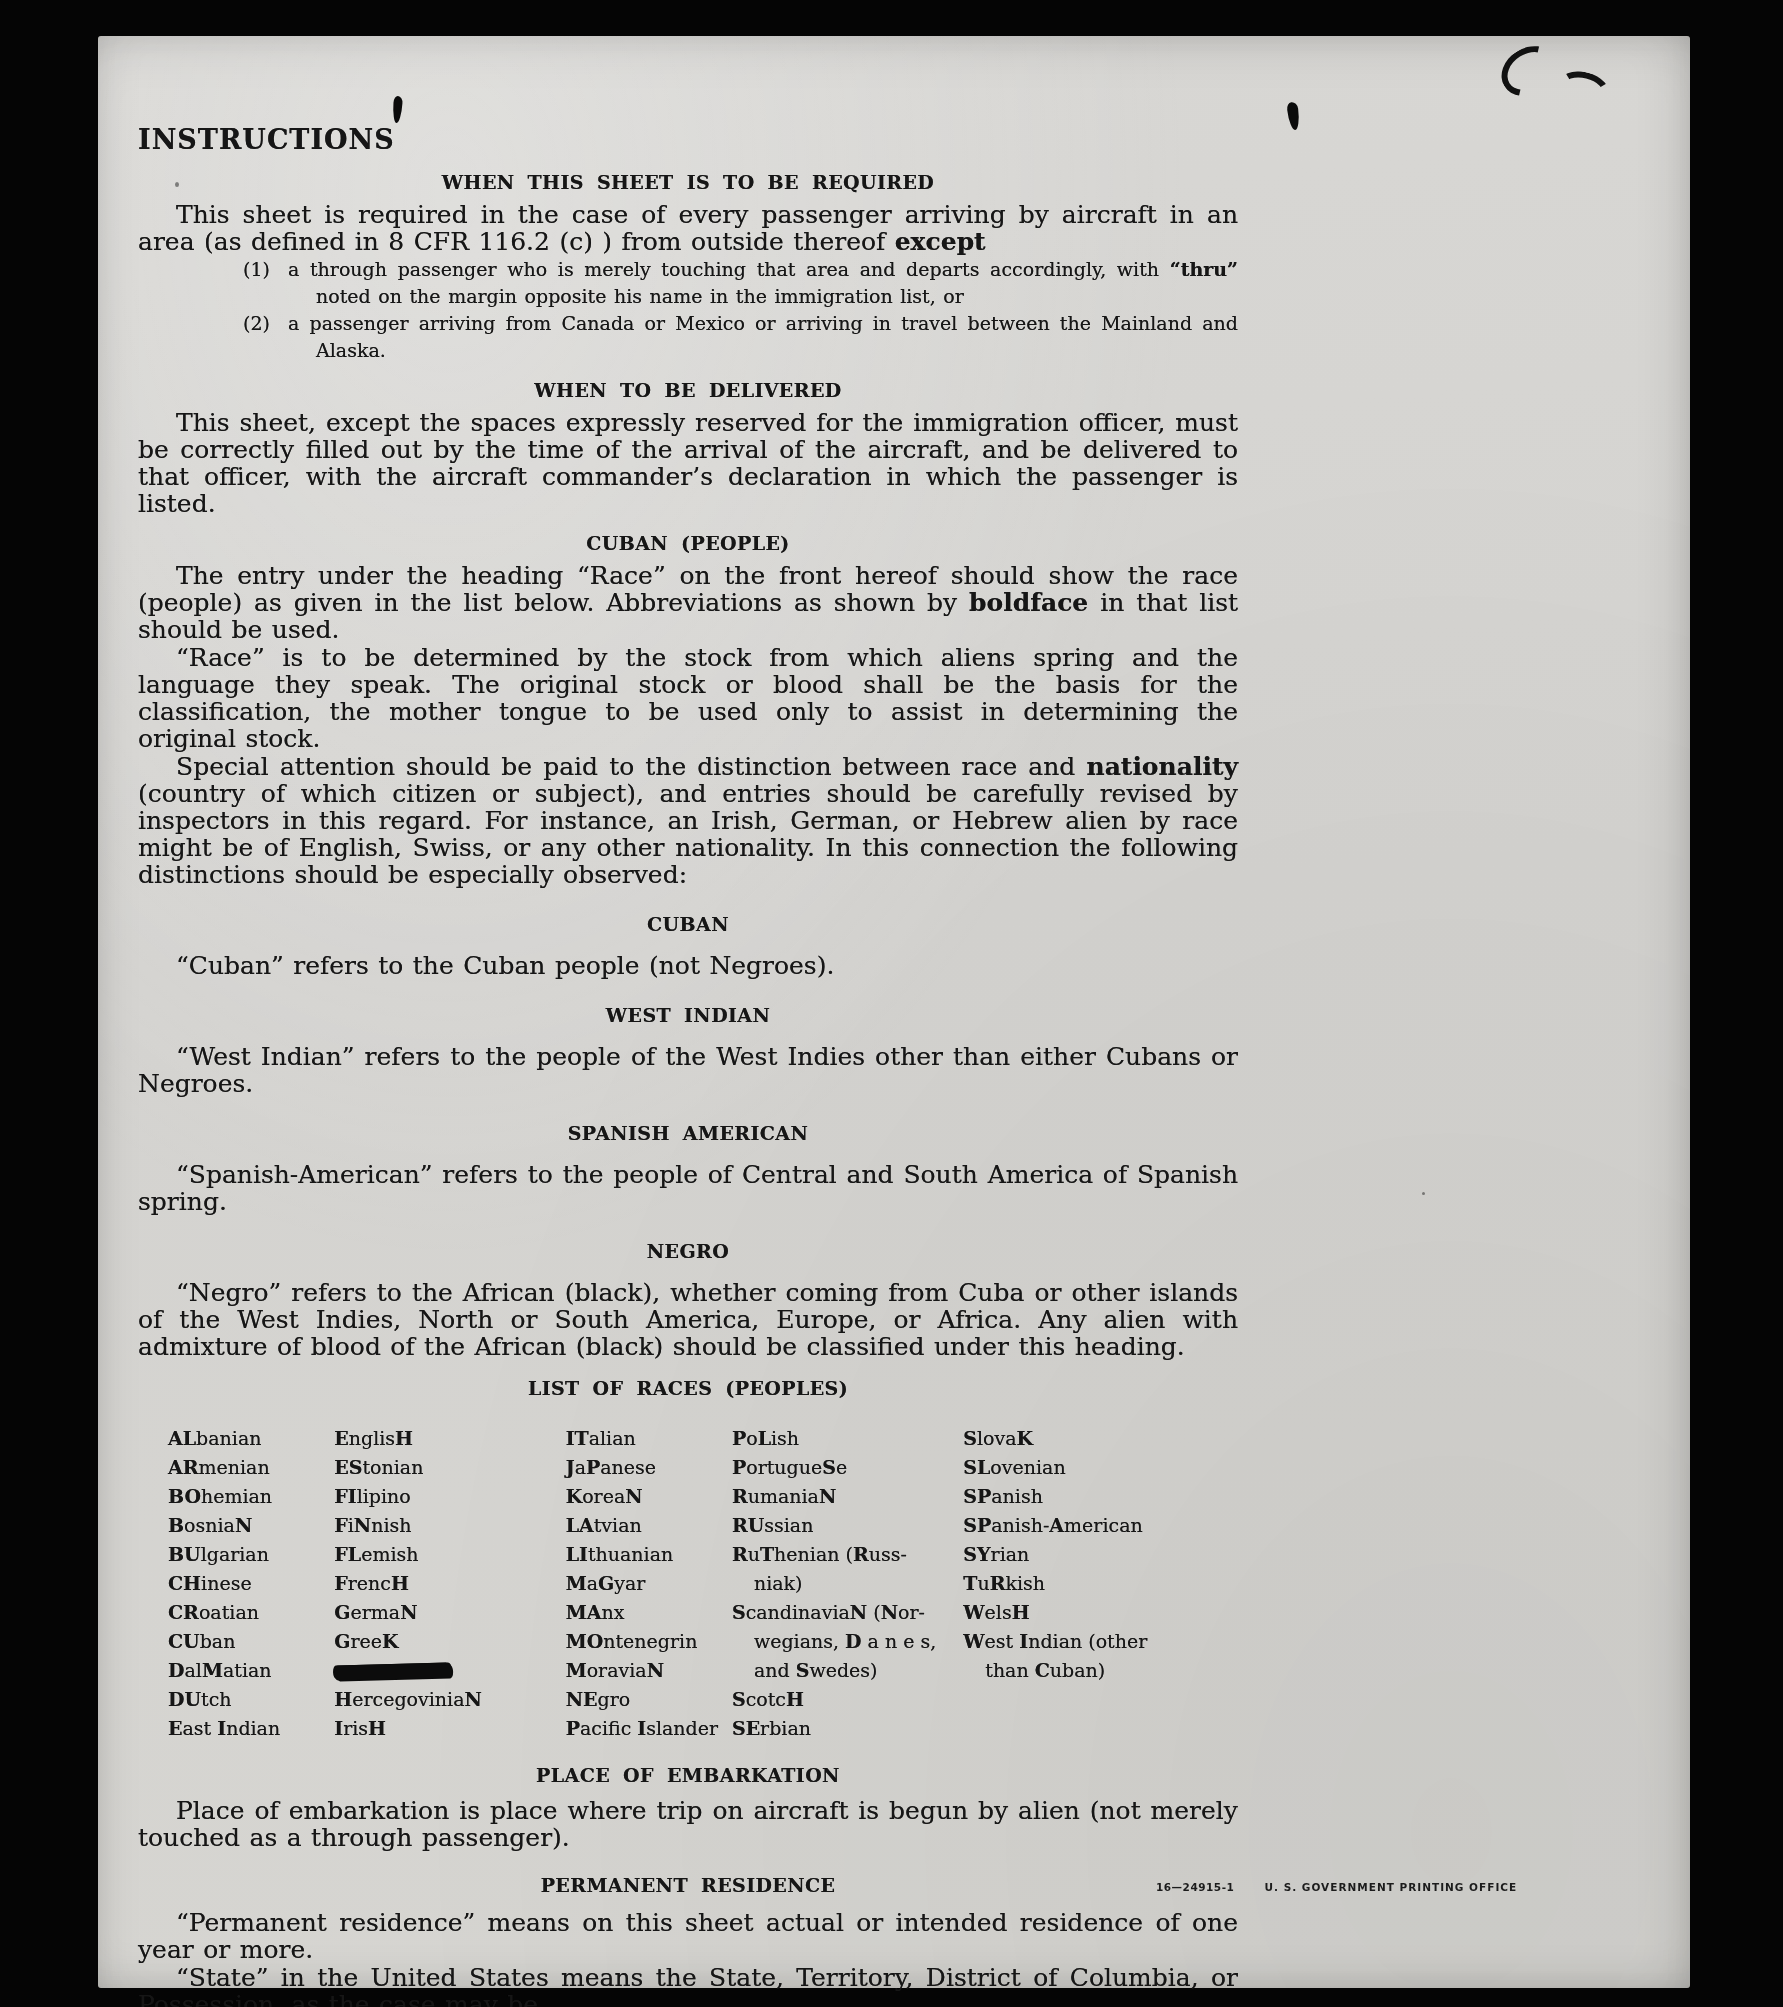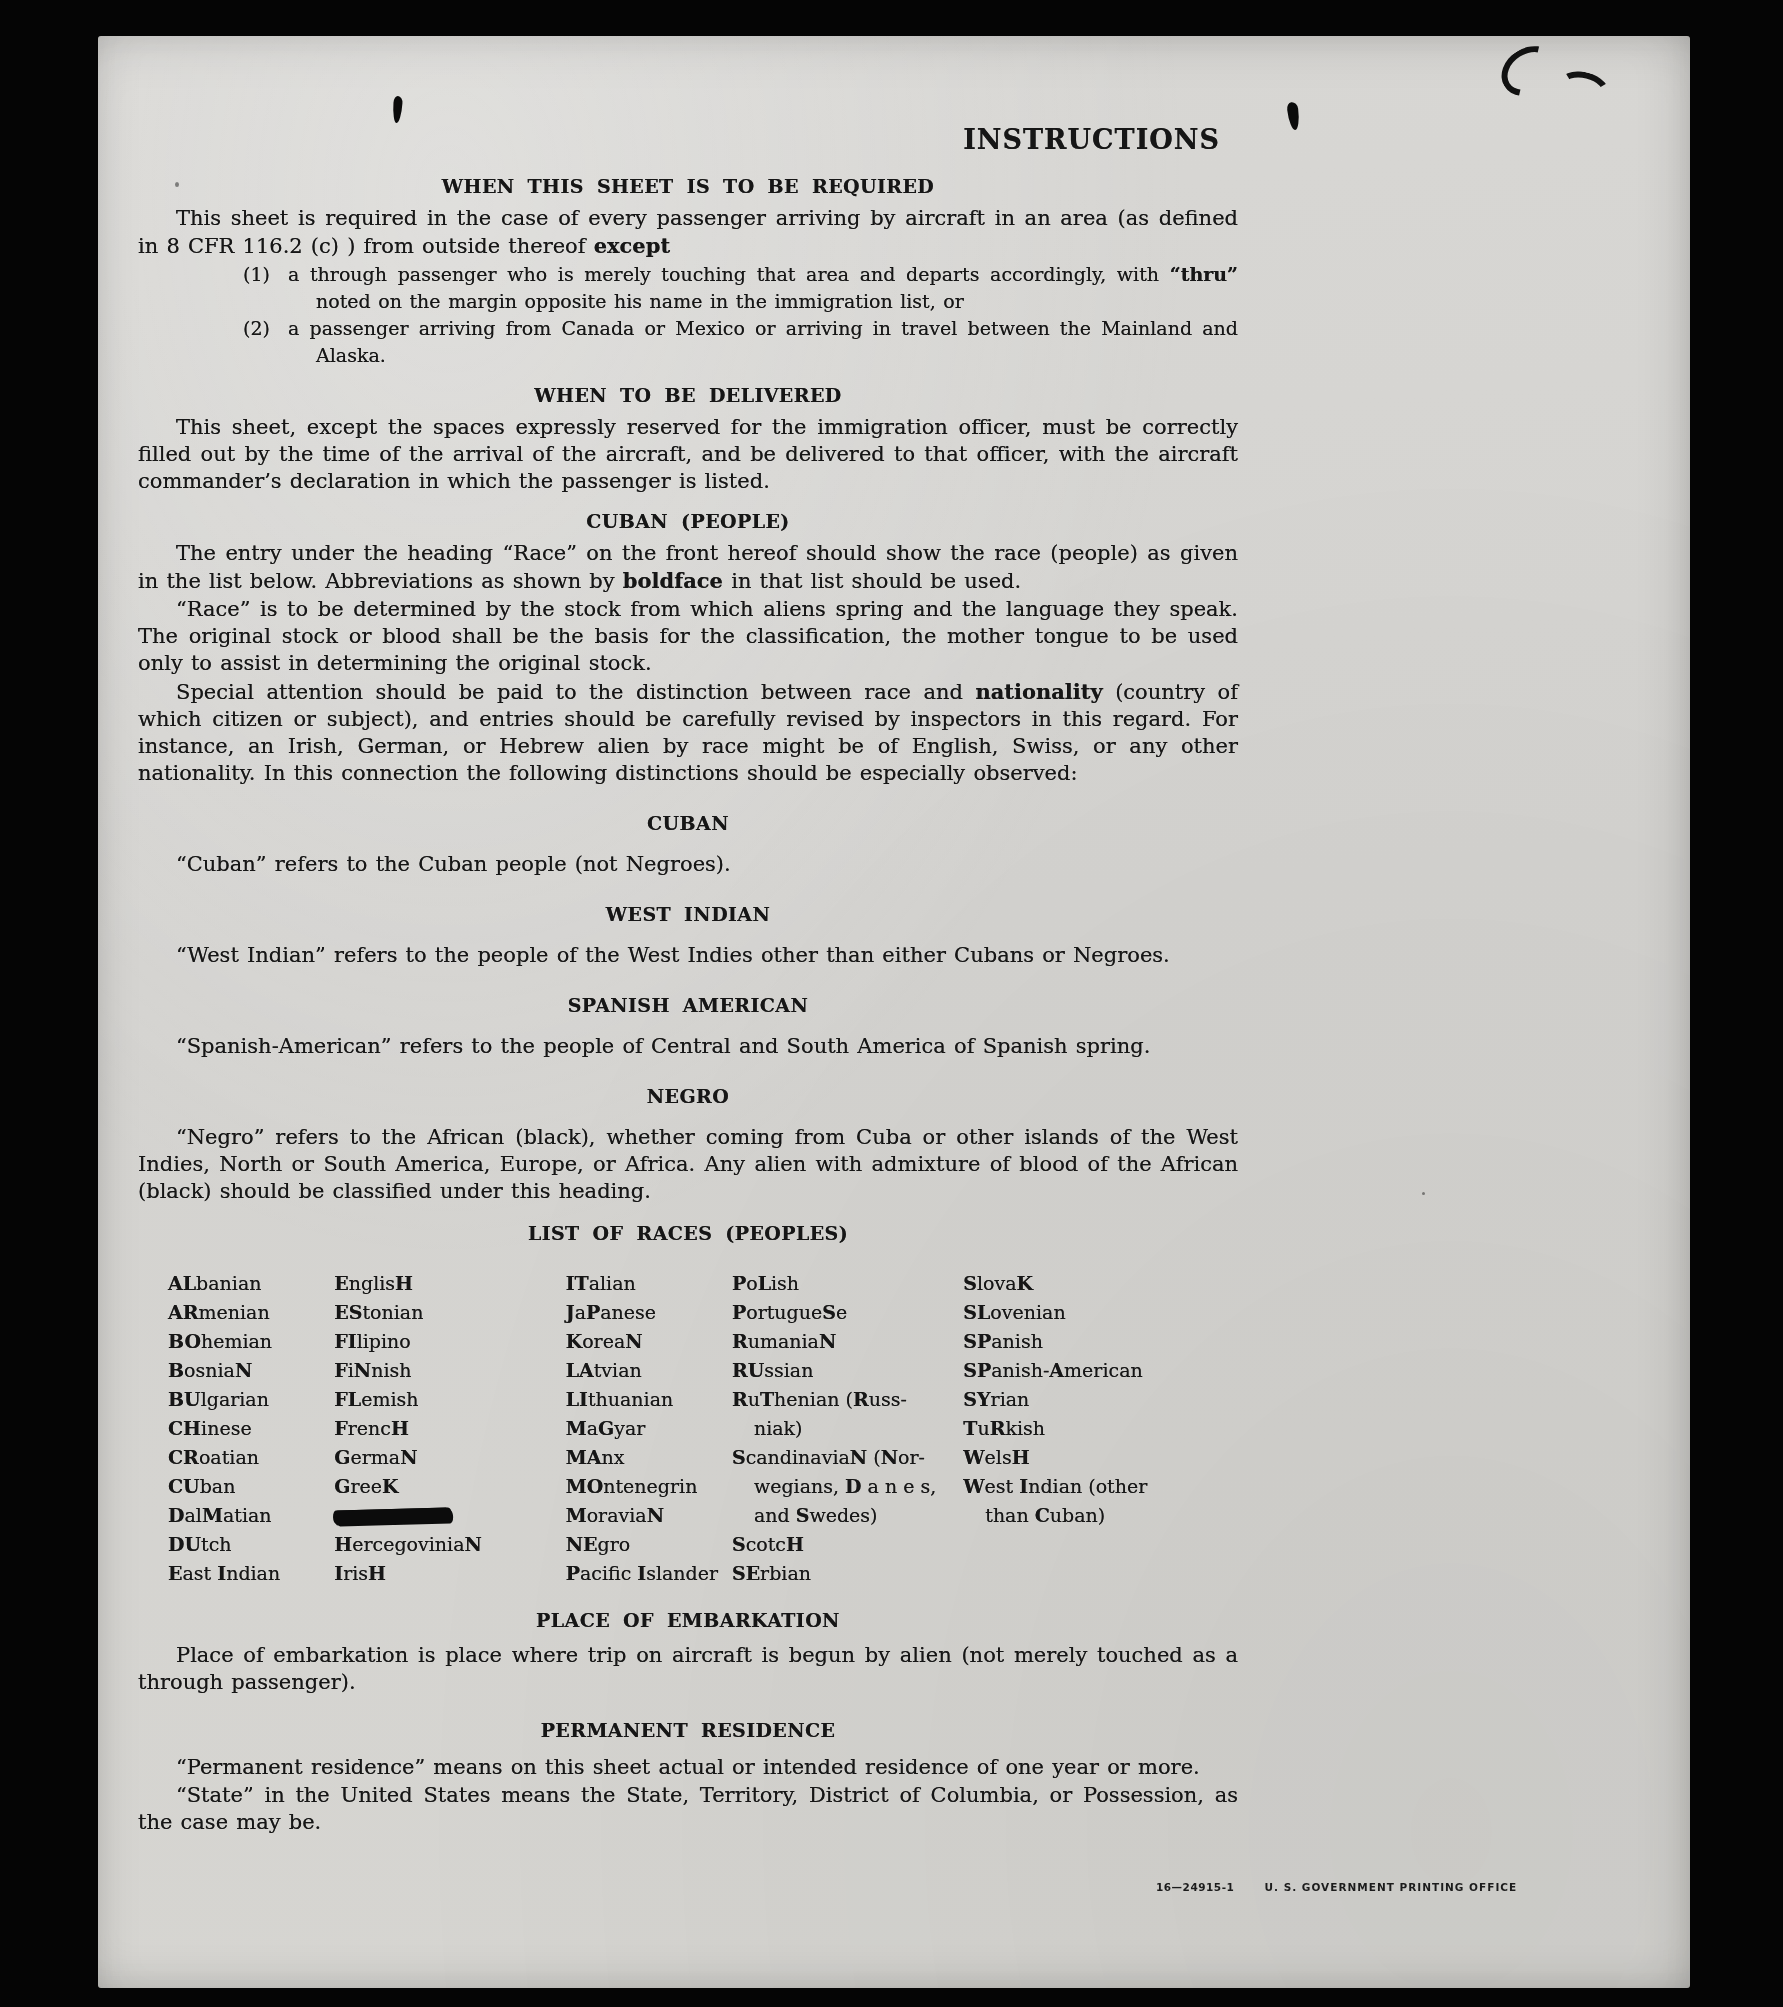--- a/index.html
+++ b/index.html
@@ -16,26 +16,26 @@
                inset 0 30px 55px -30px rgba(0,0,0,.15),
                inset 0 -26px 50px -28px rgba(0,0,0,.14);
   }
   .paper::before{
     content:"";position:absolute;inset:0;pointer-events:none;border-radius:3px;
     background:radial-gradient(ellipse at 22% 8%,rgba(255,255,255,.22),transparent 42%),
                radial-gradient(ellipse at 85% 92%,rgba(0,0,0,.05),transparent 55%);
   }
   .content{position:relative;margin:88px 0 0 40px;width:1100px;
     text-shadow:0 0 .6px rgba(25,25,25,.7);}
-  .doc-title{margin:18px;font-size:27px;line-height:32px;font-weight:bold;
-    text-align:right;letter-spacing:1px;}
+  .doc-title{margin:0;font-size:27px;line-height:32px;font-weight:bold;
+    text-align:left;letter-spacing:1px;}
   h2.sec-h{margin:14px 0 7px;font-size:19px;line-height:24px;font-weight:bold;
     text-align:center;letter-spacing:.4px;word-spacing:6px;}
   .def h2.sec-h{margin:24px 0 16px;}
-  p.body{margin:0 0 1px;font-size:21px;line-height:27px;text-align:justify;
+  p.body{margin:0 0 1px;font-size:25px;line-height:27px;text-align:justify;
     text-indent:38px;word-spacing:1.5px;}
   .req-item{position:relative;margin:0;font-size:19px;line-height:27px;
     padding-left:178px;text-indent:-28px;text-align:justify;word-spacing:1.5px;}
   .req-item .num{position:absolute;left:105px;top:0;text-indent:0;}
   .races-wrap{margin:0 0 0 30px;display:flex;align-items:flex-start;}
   .race-col{font-size:19px;line-height:29px;}
   .race-col:nth-child(1){width:230px;}
   .race-col:nth-child(2){width:320px;}
   .race-col:nth-child(3){width:230px;}
   .race-col:nth-child(4){width:320px;}

